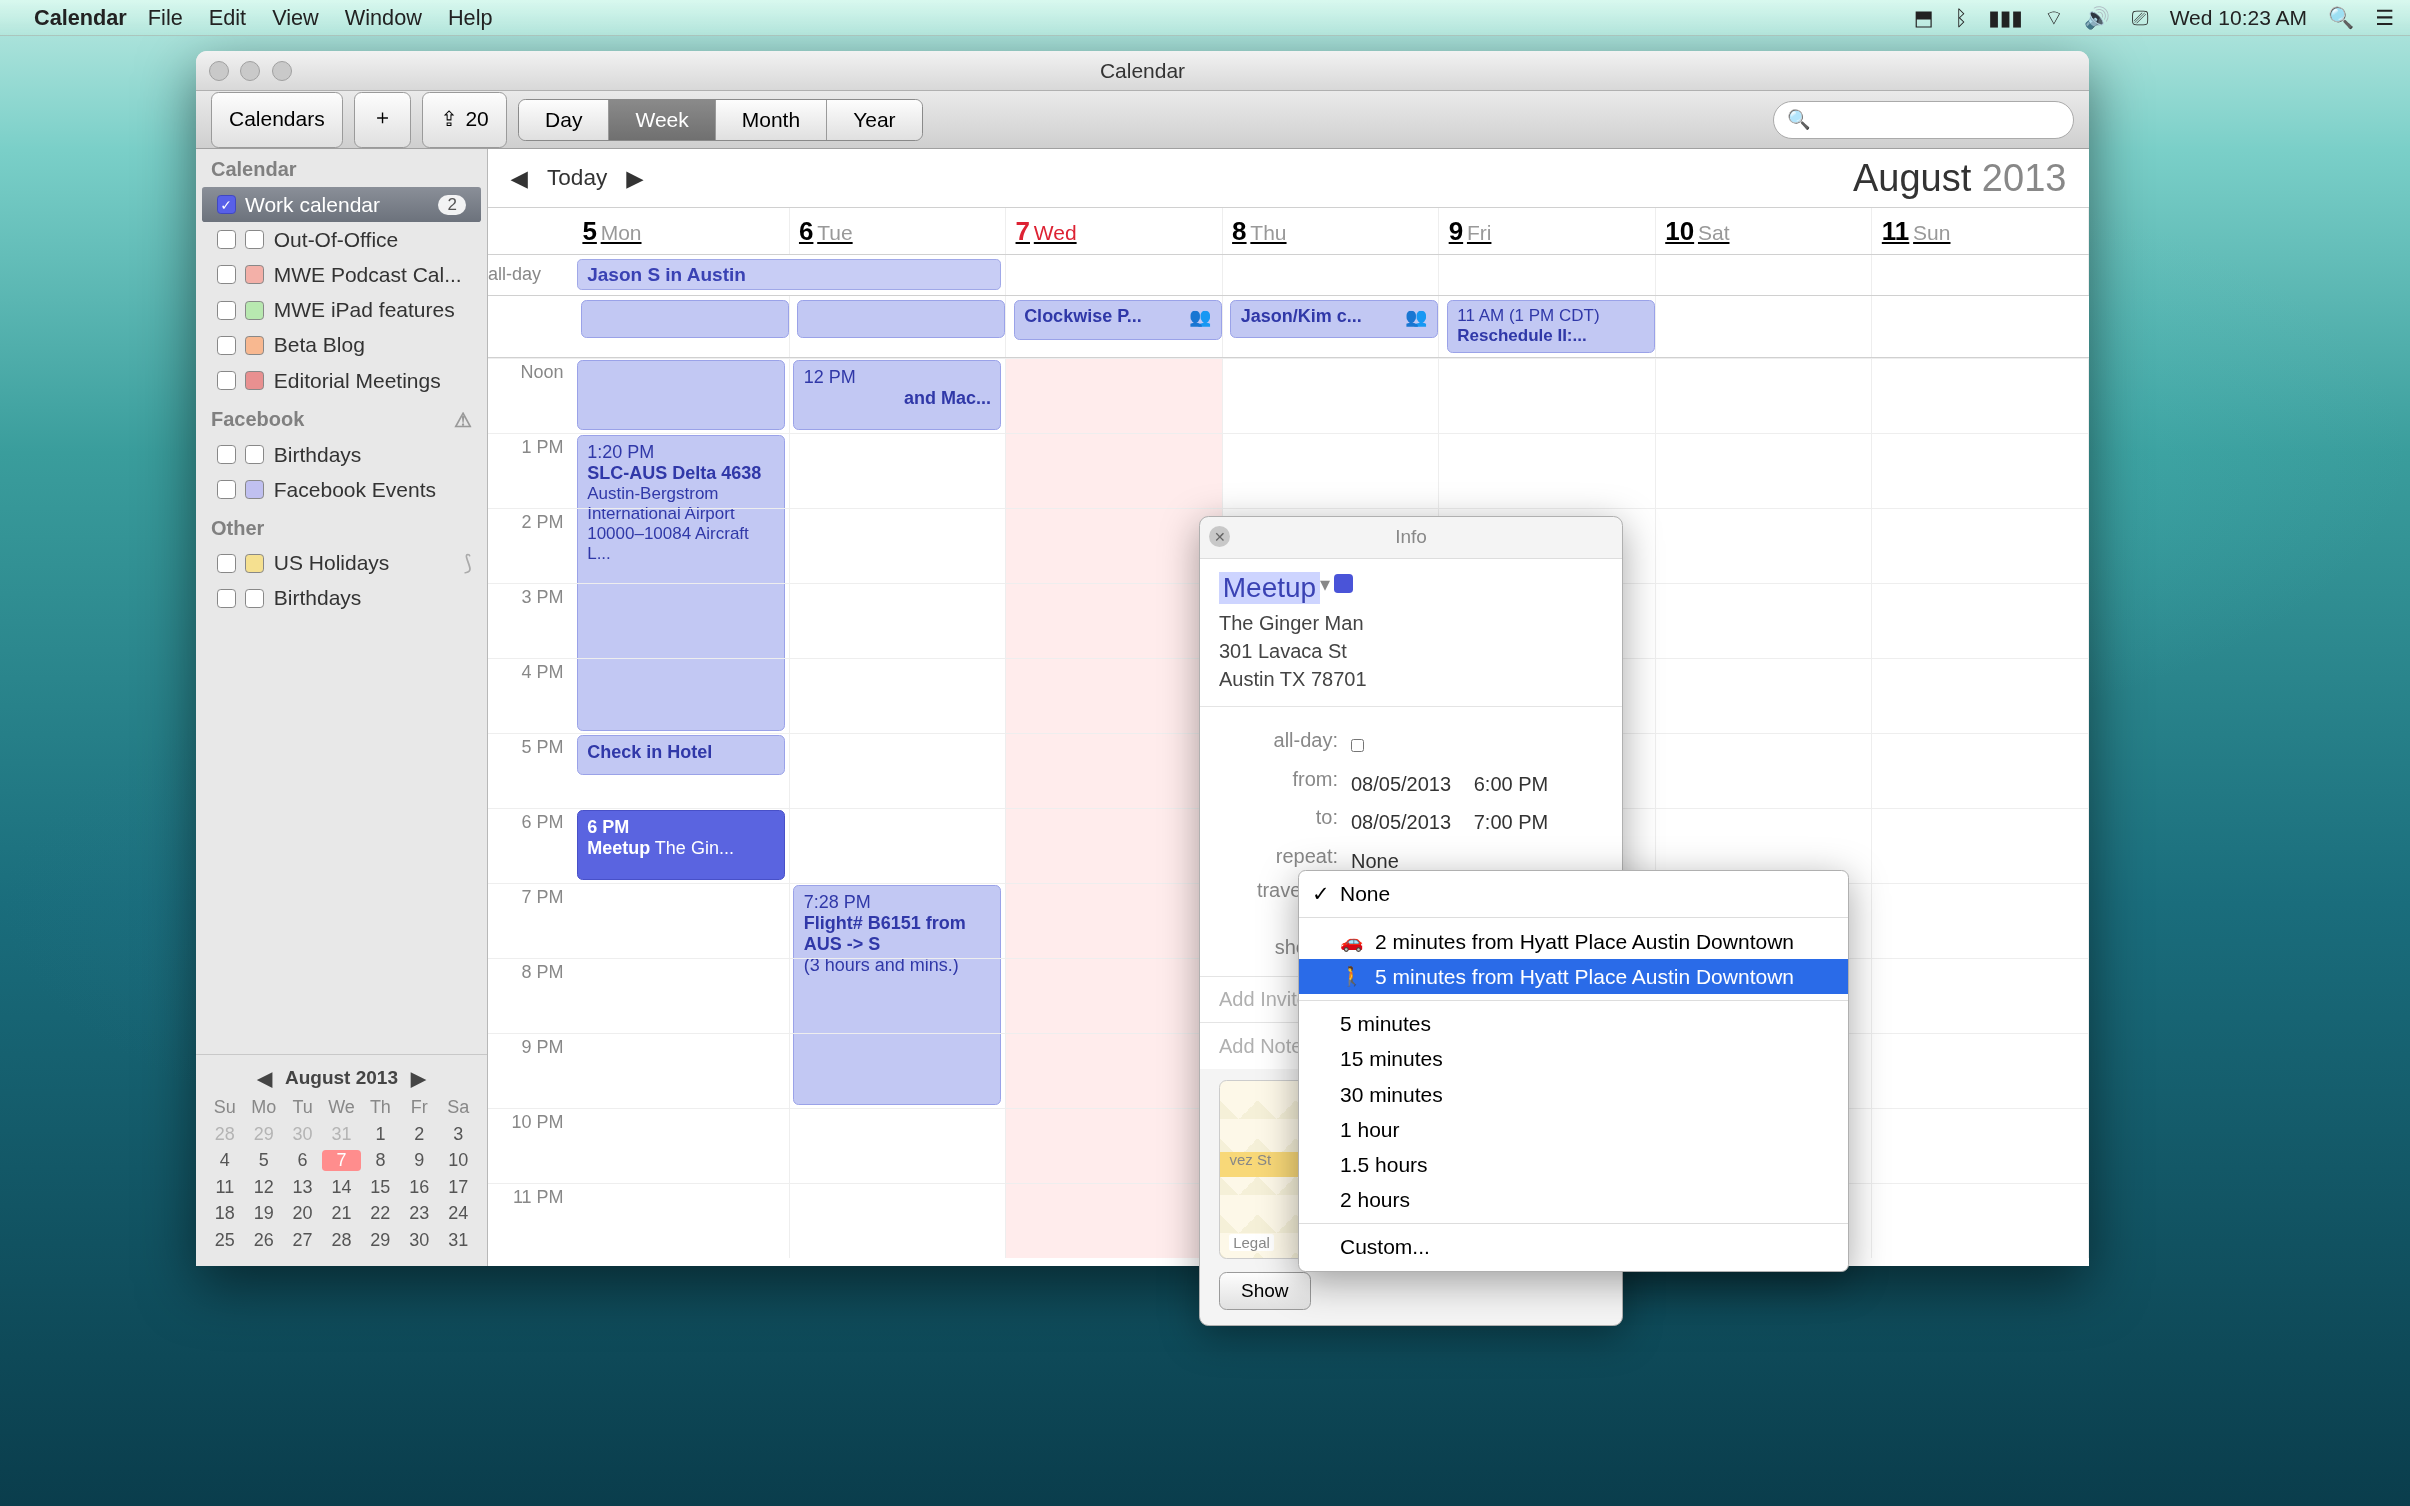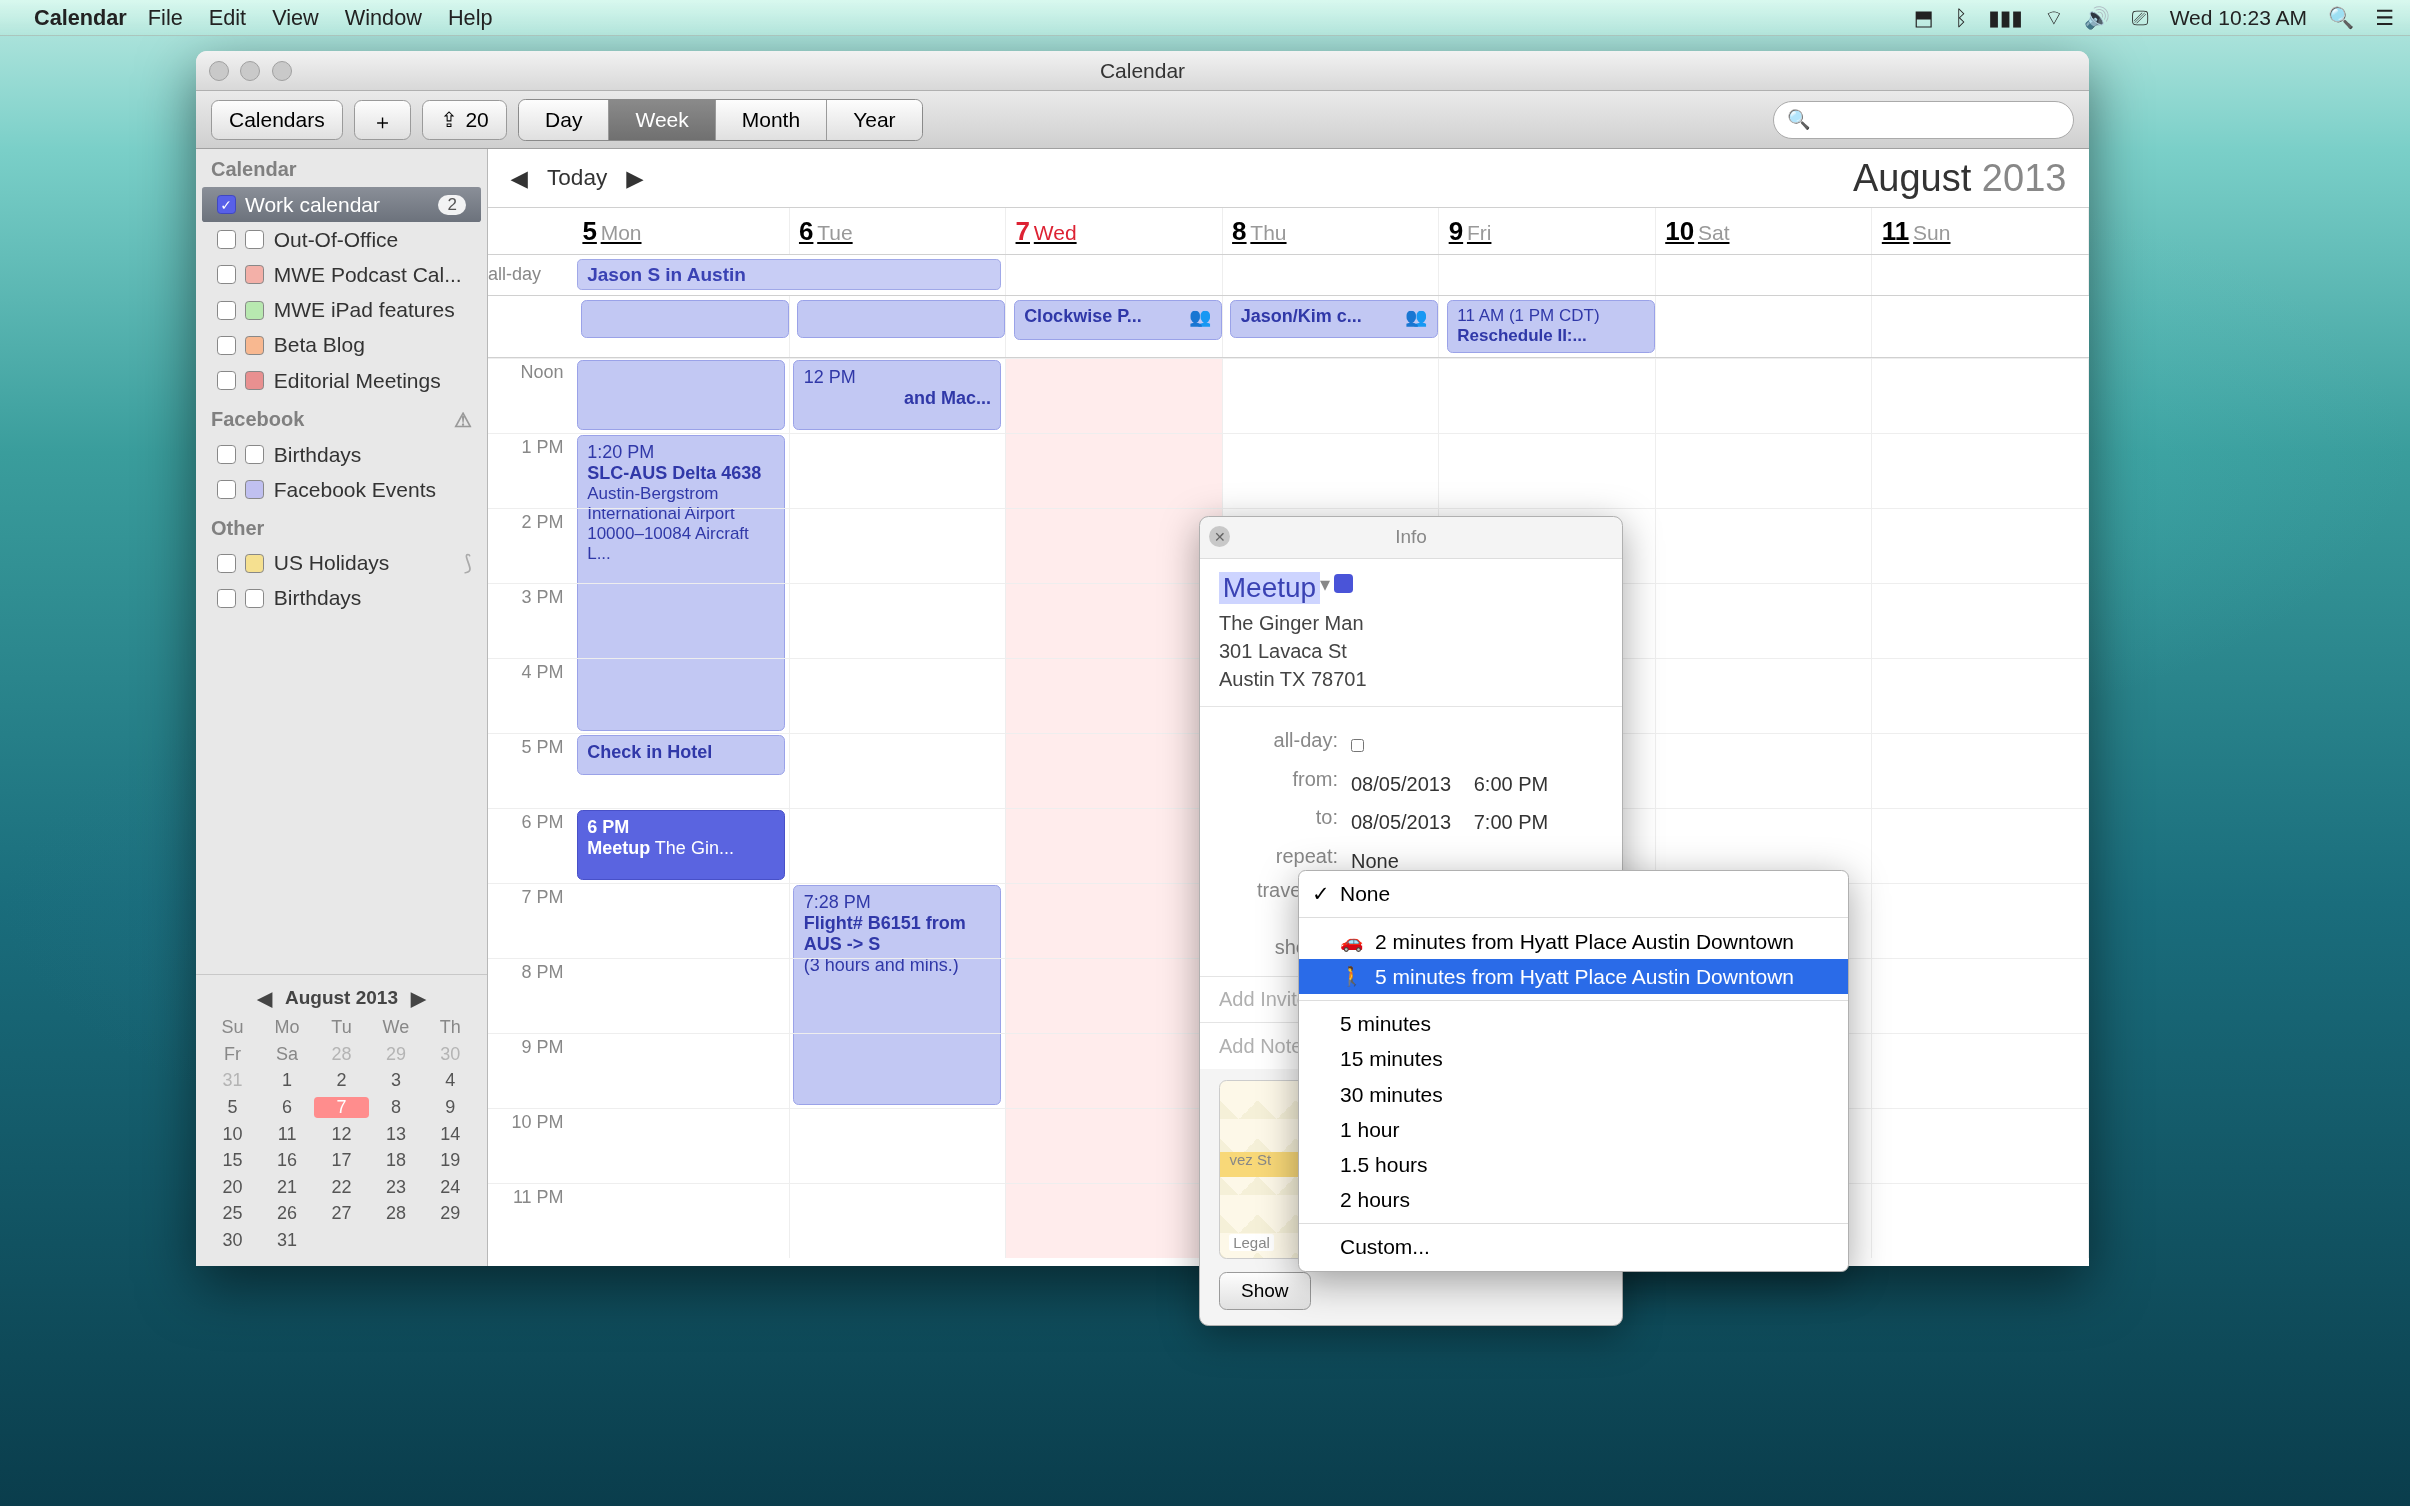--- a/index.html
+++ b/index.html
@@ -16,41 +16,41 @@
 .menubar .mi { margin-right:26px; }
 .menubar .spacer { flex:1; }
 .menubar .ri { margin-left:21px; font-size:21px; }
 
 .window { position:absolute; left:196px; top:51px; width:1893px; height:1215px; background:#ececec; border-radius:11.3px; box-shadow:0 19px 56px rgba(0,0,0,0.5); display:flex; flex-direction:column; overflow:visible; }
 .titlebar { height:40px; background:linear-gradient(180deg,#f2f2f2,#d8d8d8); border-bottom:0.9px solid #b0b0b0; border-radius:11.3px 11.3px 0 0; display:flex; align-items:center; position:relative; }
 .traffic { display:flex; gap:11.3px; margin-left:13px; }
 .tl { width:20px; height:20px; border-radius:50%; background:#c9c9c9; border:0.9px solid #a0a0a0; }
 .titlebar .title { position:absolute; left:0; right:0; text-align:center; font-size:21px; color:#333; }
 .toolbar { height:58px; background:linear-gradient(180deg,#eaeaea,#cfcfcf); border-bottom:0.9px solid #a0a0a0; display:flex; align-items:center; padding:0 15px; gap:11.3px; }
-.tbtn { height:40px; padding:7px 17px; background:linear-gradient(180deg,#fdfdfd,#e0e0e0); border:0.9px solid #9a9a9a; border-radius:7.5px; font-size:21px; display:flex; align-items:flex-start; gap:7.5px; }
+.tbtn { height:56px; padding:16px 17px; background:linear-gradient(180deg,#fdfdfd,#e0e0e0); border:0.9px solid #9a9a9a; border-radius:7.5px; font-size:21px; display:flex; align-items:flex-end; gap:7.5px; }
 .seg { display:flex; border:0.9px solid #8a8a8a; border-radius:7.5px; overflow:hidden; margin:0 auto; }
 .seg .s { height:40px; padding:0 26px; background:linear-gradient(180deg,#fdfdfd,#e0e0e0); border-right:0.9px solid #9a9a9a; display:flex; align-items:center; font-size:21px; }
 .seg .s:last-child { border-right:none; }
 .seg .s.active { background:linear-gradient(180deg,#8a8a8a,#707070); color:#fff; }
 .searchbox { width:301px; height:38px; background:#fff; border:0.9px solid #aaa; border-radius:19px; display:flex; align-items:center; padding:0 13px; }
 .searchbox .mag { color:#888; font-size:19px; margin-right:7.5px; }
 .content { flex:1; display:flex; overflow:visible; }
 
 .sidebar { width:292px; background:#e8e8e8; border-right:0.9px solid #b8b8b8; display:flex; flex-direction:column; font-size:21px; }
 .sb-head { padding:9.4px 15px 5.6px; color:#808080; font-weight:bold; font-size:20px; display:flex; align-items:center; justify-content:space-between;}
 .sb-item { padding:5.6px 15px 5.6px 21px; display:flex; align-items:center; gap:9.4px; color:#333; }
 .sb-item.sel { background:linear-gradient(180deg,#8a8f98,#6c727c); color:#fff; border-radius:2.8px; margin:0 5.6px; padding-left:15px; }
 .sb-check { width:19px; height:19px; border:0.9px solid #888; border-radius:3.8px; background:#fff; display:inline-flex; align-items:center; justify-content:center; font-size:14px; }
 .sb-item.sel .sb-check { background:#5860e8; border-color:#4048c0; color:#fff; }
 .sb-color { width:19px; height:19px; border-radius:3.8px; border:0.9px solid #888; }
 .sb-badge { margin-left:auto; background:#fff; color:#666; border-radius:11.3px; padding:0 9.4px; font-size:17px; }
 .sb-item.sel .sb-badge { background:rgba(255,255,255,0.9); color:#555; }
 .mini-cal { margin-top:auto; padding:11.3px 9.4px 15px; border-top:0.9px solid #c8c8c8; }
 .mini-head { display:flex; align-items:center; justify-content:center; gap:13px; font-size:19px; color:#444; font-weight:bold; margin-bottom:7.5px; }
-.mini-grid { display:grid; grid-template-columns:repeat(5,1fr); text-align:center; font-size:18px; color:#555; gap:5.6px 0;}
+.mini-grid { display:grid; grid-template-columns:repeat(7,1fr); text-align:center; font-size:18px; color:#555; gap:5.6px 0;}
 .mini-grid .dh { color:#888; }
 .mini-grid .dim { color:#b4b4b4; }
 .mini-grid .today { background:#ff8d8d; color:#fff; border-radius:3.8px; }
 
 .main { flex:1; background:#fff; display:flex; flex-direction:column; overflow:visible; position:relative; }
 .main-top { height:58px; display:flex; align-items:center; padding:0 22.6px; justify-content:space-between; }
 .nav { display:flex; align-items:center; gap:19px; font-size:22.6px; color:#333; }
 .monthlabel { font-size:38px; color:#333; }
 .monthlabel .yr { color:#888; font-weight:300; }
 .dayhead { display:grid; grid-template-columns:85px repeat(7,1fr); border-top:0.9px solid #d0d0d0; border-bottom:0.9px solid #d0d0d0; }

